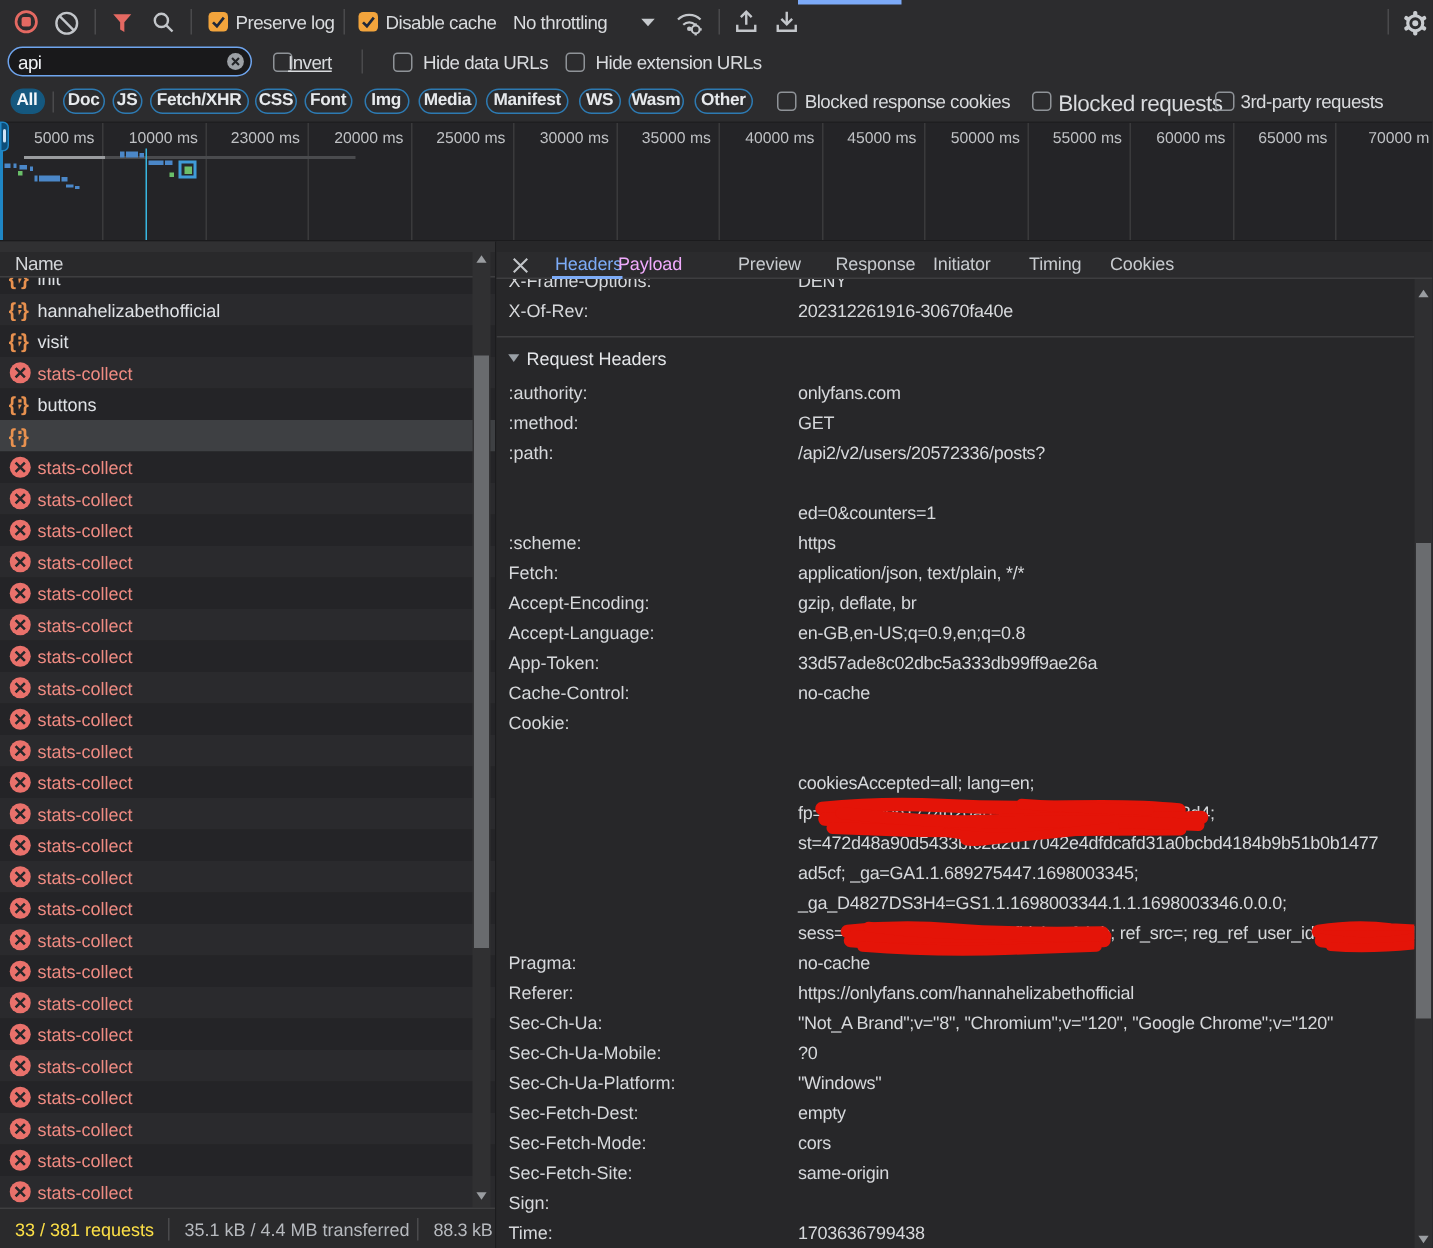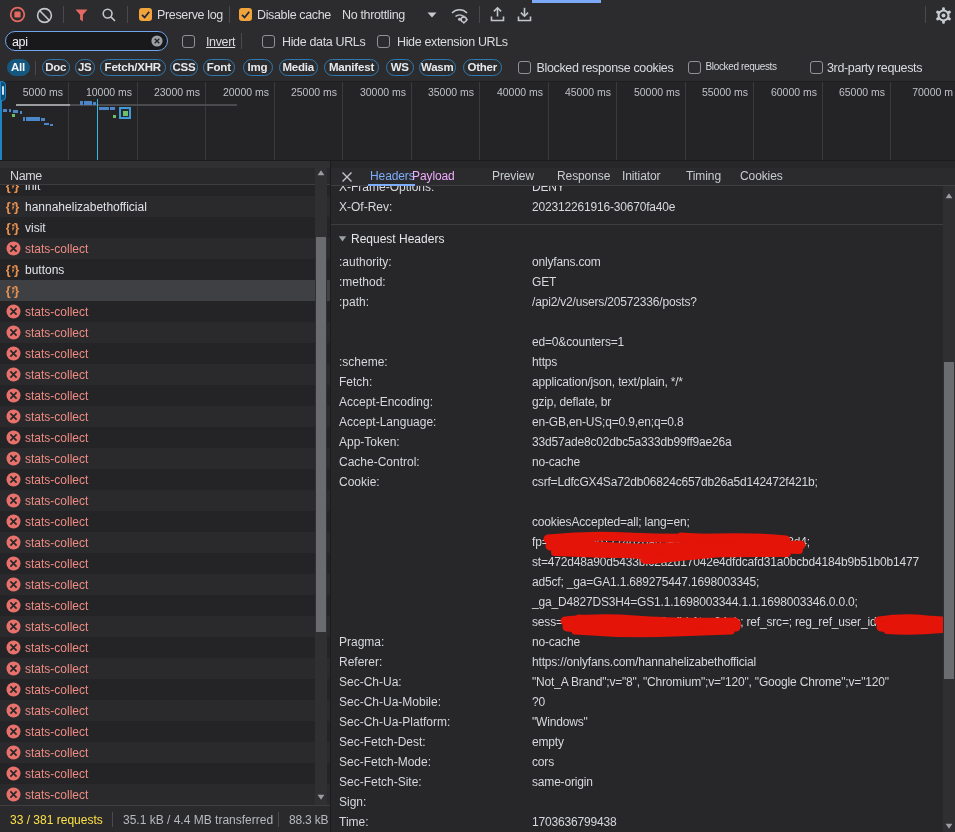--- a/index.html
+++ b/index.html
@@ -104,21 +104,21 @@
   </g>
 </svg>
 
 <div class="abs" style="left:5px;top:31px;width:163px;height:20px;border:1.5px solid #6fa5ee;border-radius:10px;background:#19191b;"></div>
 <div class="txt" style="left:12px;top:34.5px;font-size:12.5px;color:#f1f3f5;">api</div>
 <svg class="abs" style="left:151px;top:35px;" width="12" height="12" viewBox="0 0 12 12">
   <circle cx="6" cy="6" r="5.6" fill="#9ca0a5"></circle>
   <path d="M3.7,3.7 L8.3,8.3 M8.3,3.7 L3.7,8.3" stroke="#222326" stroke-width="1.4"></path>
 </svg>
 <div class="cb" style="left:182px;top:35px;"></div>
-<div class="txt" style="left:206px;top:35px;font-size:12.5px;text-decoration:underline;">Invert</div>
+<div class="txt" style="left:192px;top:35px;font-size:12.5px;text-decoration:underline;">Invert</div>
 <div class="sep" style="left:241px;top:33px;height:16px;"></div>
 <div class="cb" style="left:262px;top:35px;"></div>
 <div class="txt" style="left:282px;top:35px;font-size:12.5px;">Hide data URLs</div>
 <div class="cb" style="left:377px;top:35px;"></div>
 <div class="txt" style="left:397px;top:35px;font-size:12.5px;">Hide extension URLs</div>
 
 <div class="pill" style="left:6.5px;width:23px;background:#15587f;border-color:#15587f;color:#f2f6fa;">All</div>
 <div class="sep" style="left:34.5px;top:61px;height:14px;"></div>
 <div class="pill" style="left:41.5px;width:28.5px;">Doc</div>
 <div class="pill" style="left:75px;width:19.5px;">JS</div>
@@ -127,21 +127,21 @@
 <div class="pill" style="left:203px;width:31.5px;">Font</div>
 <div class="pill" style="left:242.5px;width:30px;">Img</div>
 <div class="pill" style="left:278.5px;width:39.5px;">Media</div>
 <div class="pill" style="left:324px;width:55px;">Manifest</div>
 <div class="pill" style="left:385.5px;width:28.5px;">WS</div>
 <div class="pill" style="left:418.5px;width:37.5px;">Wasm</div>
 <div class="pill" style="left:462.5px;width:39.5px;">Other</div>
 <div class="cb" style="left:517.5px;top:61px;"></div>
 <div class="txt" style="left:536.5px;top:61px;font-size:12.5px;">Blocked response cookies</div>
 <div class="cb" style="left:688px;top:61px;"></div>
-<div class="txt" style="left:705.5px;top:61px;font-size:10px;">Blocked requests</div>
+<div class="txt" style="left:705.5px;top:61px;font-size:15px;">Blocked requests</div>
 <div class="cb" style="left:809.5px;top:61px;"></div>
 <div class="txt" style="left:827px;top:61px;font-size:12.5px;">3rd-party requests</div>
 
 <div class="abs" style="left:0;top:81px;width:955px;height:1px;background:#1e1e20;"></div>
 <div class="abs" style="left:0;top:82px;width:955px;height:78px;background:#242427;"></div>
 <div class="gl" style="left:68px;"></div>
 <div class="glab" style="left:3px;">5000 ms</div>
 <div class="gl" style="left:137px;"></div>
 <div class="glab" style="left:72px;">10000 ms</div>
 <div class="gl" style="left:205px;"></div>
@@ -475,21 +475,20 @@
 <div class="hval" style="top:375px;">application/json, text/plain, */*</div>
 <div class="hname" style="top:395px;">Accept-Encoding:</div>
 <div class="hval" style="top:395px;">gzip, deflate, br</div>
 <div class="hname" style="top:415px;">Accept-Language:</div>
 <div class="hval" style="top:415px;">en-GB,en-US;q=0.9,en;q=0.8</div>
 <div class="hname" style="top:435px;">App-Token:</div>
 <div class="hval" style="top:435px;">33d57ade8c02dbc5a333db99ff9ae26a</div>
 <div class="hname" style="top:455px;">Cache-Control:</div>
 <div class="hval" style="top:455px;">no-cache</div>
 <div class="hname" style="top:475px;">Cookie:</div>
-<div class="hval" style="top:475px;">csrf=LdfcGX4Sa72db06824c657db26a5d142472f421b;</div>
 <div class="hval" style="top:515px;">cookiesAccepted=all; lang=en;</div>
 <div class="hval" style="top:535px;">fp=c8f24a09b1774d20ab5e93d06f128a47c50ea73d4;</div>
 <div class="hval" style="top:555px;">st=472d48a90d5433bfc2a2d17042e4dfdcafd31a0bcbd4184b9b51b0b1477</div>
 <div class="hval" style="top:575px;">ad5cf; _ga=GA1.1.689275447.1698003345;</div>
 <div class="hval" style="top:595px;">_ga_D4827DS3H4=GS1.1.1698003344.1.1.1698003346.0.0.0;</div>
 <div class="hval" style="top:615px;">sess=q0ly5vpjxng8cm2d7refhb1tcq94ub; ref_src=; reg_ref_user_id=3827461kfd9</div>
 <div class="hname" style="top:635px;">Pragma:</div>
 <div class="hval" style="top:635px;">no-cache</div>
 <div class="hname" style="top:655px;">Referer:</div>
 <div class="hval" style="top:655px;">https://onlyfans.com/hannahelizabethofficial</div>

